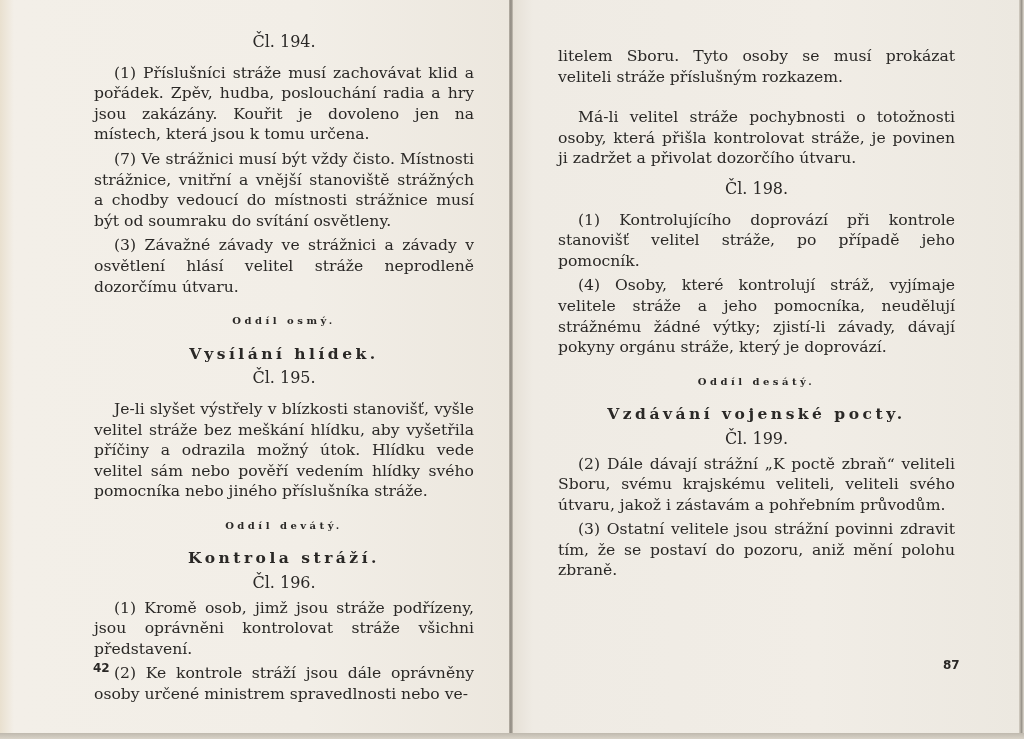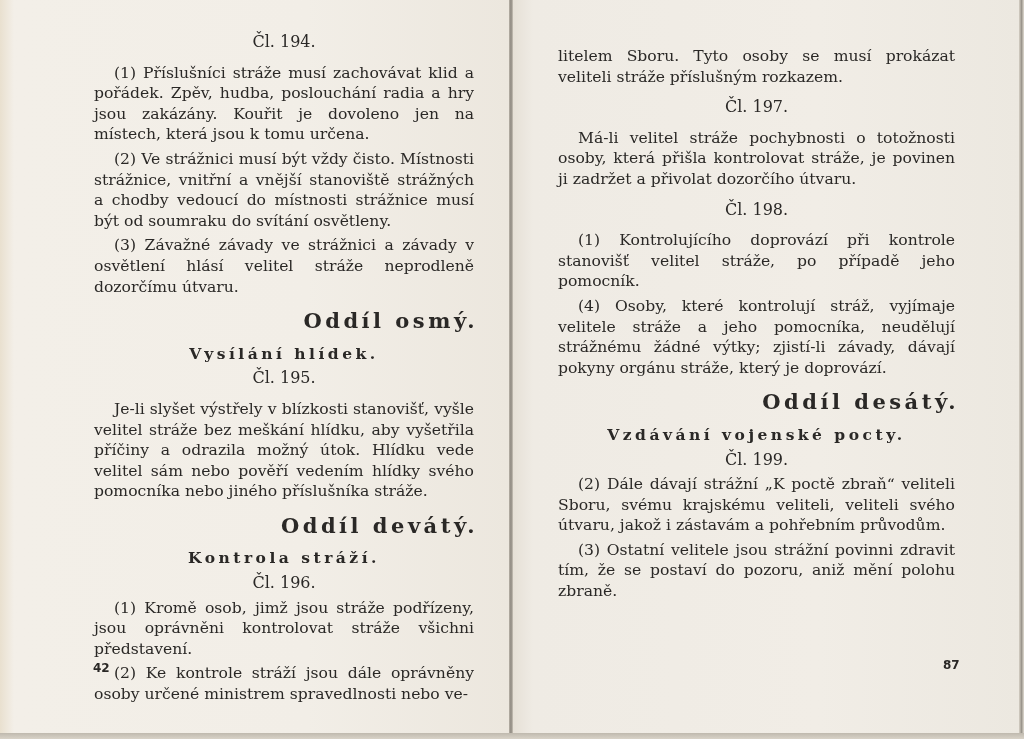--- a/index.html
+++ b/index.html
@@ -46,22 +46,22 @@
     text-align: justify;
   }
   .left .text-block { left: 90px; top: 32px; width: 388px; }
   .right .text-block { left: 41px; top: 42px; width: 405px; }
   .article {
     text-align: center; margin: 0; padding: 0;
     font-size: 16px;
   }
   .para { margin: 4px; text-indent: 20px; }
   .section-title {
-    text-align: right; font-weight: bold; letter-spacing: 3.5px;
-    font-size: 21px; margin: 14px 0 4px 0;
+    text-align: center; font-weight: bold; letter-spacing: 3.5px;
+    font-size: 10px; margin: 14px 0 4px 0;
   }
   .section-sub {
     text-align: center; font-weight: bold; letter-spacing: 3.5px;
     font-size: 15.5px; margin: 12px 0 4px 0;
   }
   .gap-s { height: 6px; }
   .page-num {
     position: absolute; font-size: 12px; font-weight: bold;
     font-family: "DejaVu Sans", sans-serif;
   }
@@ -72,21 +72,21 @@
 <body>
 
 <div class="spread">
   <div class="left-binding"></div>
 
   <div class="page left">
     <div class="text-block">
       <p class="article">Čl. 194.</p>
       <div class="gap-s"></div>
       <p class="para">(1) Příslušníci stráže musí zachovávat klid a pořádek. Zpěv, hudba, poslouchání radia a hry jsou zakázány. Kouřit je dovoleno jen na místech, která jsou k tomu určena.</p>
-      <p class="para">(2) Ve strážnici musí být vždy čisto. Místnosti strážnice, vnitřní a vnější stanoviště strážných a chodby vedoucí do místnosti strážnice musí být od soumraku do svítání osvětleny.</p>
+      <p class="para">(7) Ve strážnici musí být vždy čisto. Místnosti strážnice, vnitřní a vnější stanoviště strážných a chodby vedoucí do místnosti strážnice musí být od soumraku do svítání osvětleny.</p>
       <p class="para">(3) Závažné závady ve strážnici a závady v osvětlení hlásí velitel stráže neprodleně dozorčímu útvaru.</p>
       <p class="section-title">Oddíl osmý.</p>
       <p class="section-sub">Vysílání hlídek.</p>
       <p class="article">Čl. 195.</p>
       <div class="gap-s"></div>
       <p class="para">Je-li slyšet výstřely v blízkosti stanovišť, vyšle velitel stráže bez meškání hlídku, aby vyšetřila příčiny a odrazila možný útok. Hlídku vede velitel sám nebo pověří vedením hlídky svého pomocníka nebo jiného příslušníka stráže.</p>
       <p class="section-title">Oddíl devátý.</p>
       <p class="section-sub">Kontrola stráží.</p>
       <p class="article">Čl. 196.</p>
       <p class="para">(1) Kromě osob, jimž jsou stráže podřízeny, jsou oprávněni kontrolovat stráže všichni představení.</p>
@@ -94,21 +94,20 @@
     </div>
     <div class="page-num">42</div>
   </div>
 
   <div class="gutter"></div>
 
   <div class="page right">
     <div class="text-block">
       <p class="para" style="text-indent:0">litelem Sboru. Tyto osoby se musí prokázat veliteli stráže příslušným rozkazem.</p>
       <div class="gap-s"></div>
-      <p class="article">Čl. 197.</p>
       <div class="gap-s"></div>
       <p class="para">Má-li velitel stráže pochybnosti o totožnosti osoby, která přišla kontrolovat stráže, je povinen ji zadržet a přivolat dozorčího útvaru.</p>
       <div class="gap-s"></div>
       <p class="article">Čl. 198.</p>
       <div class="gap-s"></div>
       <p class="para">(1) Kontrolujícího doprovází při kontrole stanovišť velitel stráže, po případě jeho pomocník.</p>
       <p class="para">(4) Osoby, které kontrolují stráž, vyjímaje velitele stráže a jeho pomocníka, neudělují strážnému žádné výtky; zjistí-li závady, dávají pokyny orgánu stráže, který je doprovází.</p>
       <p class="section-title">Oddíl desátý.</p>
       <p class="section-sub">Vzdávání vojenské pocty.</p>
       <p class="article">Čl. 199.</p>

